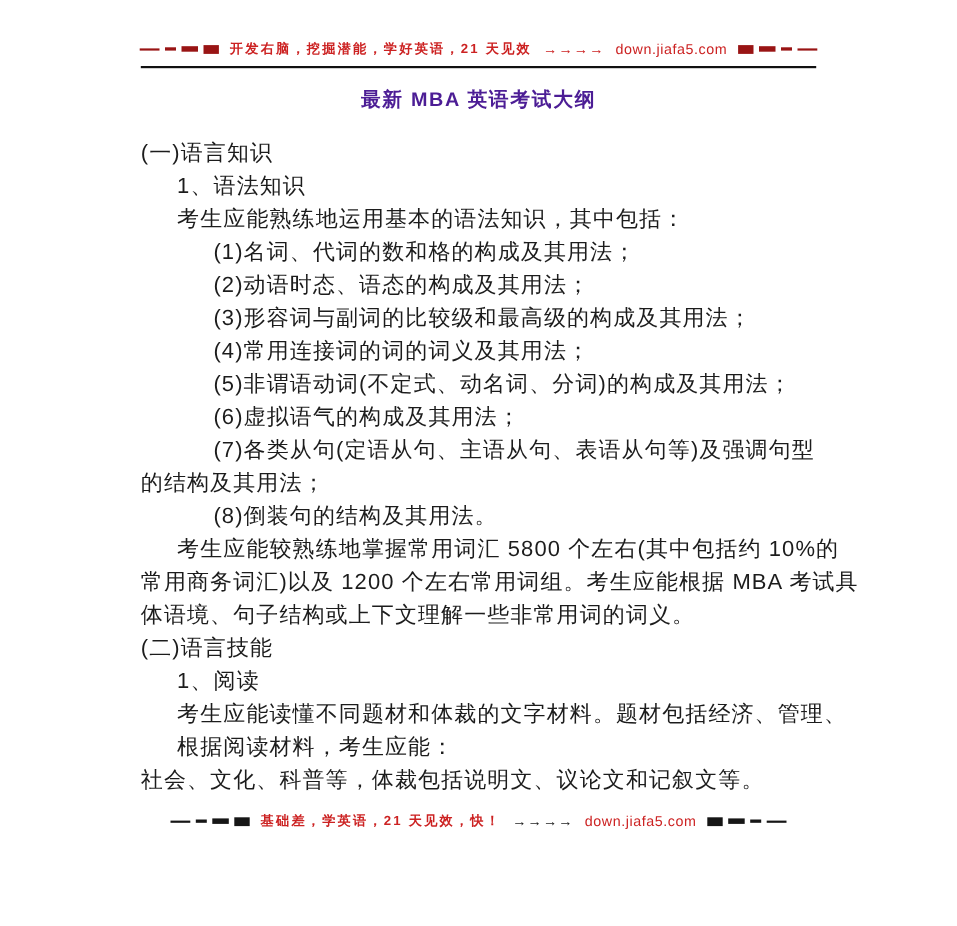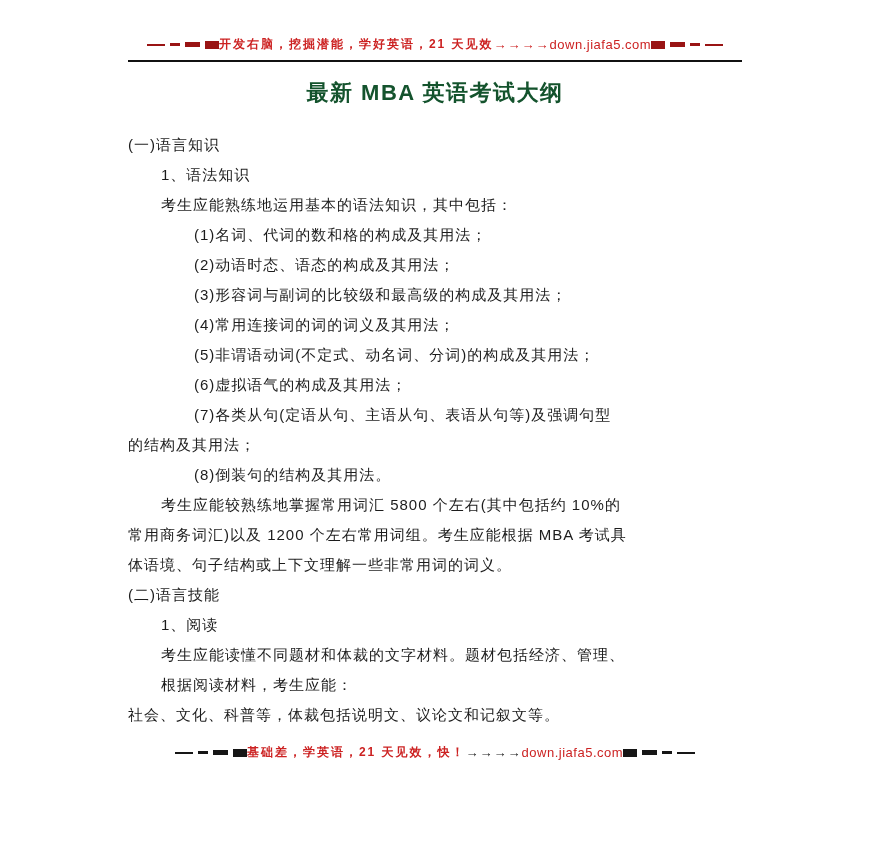--- a/index.html
+++ b/index.html
@@ -18,20 +18,21 @@
   .page {
     width: 614px;
     margin: 0 auto;
     padding-top: 36px;
   }
   
   .banner {
     display: flex;
     align-items: center;
     justify-content: center;
+    gap: 10px;
     white-space: nowrap;
   }
   .banner-header {
     padding-bottom: 7px;
     border-bottom: 2px solid #111111;
   }
   .banner-footer {
     margin-top: 14px;
     align-items: center;
   }
@@ -62,29 +63,29 @@
   .deco-red span { background: #991414; }
   .deco-black span { background: #161616; }
   .d1 { width: 18px; height: 2px; }
   .d2 { width: 10px; height: 3px; }
   .d3 { width: 15px; height: 5px; }
   .d4 { width: 14px; height: 8px; }
   
   .doc-title {
     margin-top: 16px;
     text-align: center;
-    font-size: 22px;
+    font-size: 18px;
     font-weight: bold;
     letter-spacing: 1.5px;
-    color: #14532d;
+    color: #4c1d95;
   }
   
   .doc-body {
     margin-top: 22px;
-    font-size: 15px;
+    font-size: 20px;
     letter-spacing: 1px;
   }
   .doc-line {
     height: 30px;
     line-height: 30px;
     white-space: nowrap;
   }
   .ind-0 { padding-left: 0; }
   .ind-1 { padding-left: 33px; }
   .ind-2 { padding-left: 66px; }

